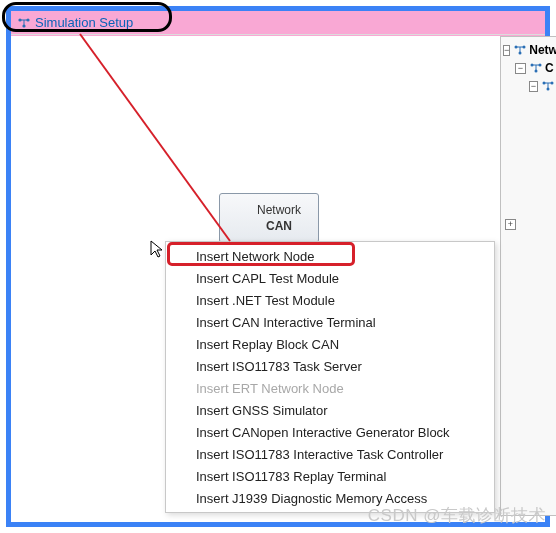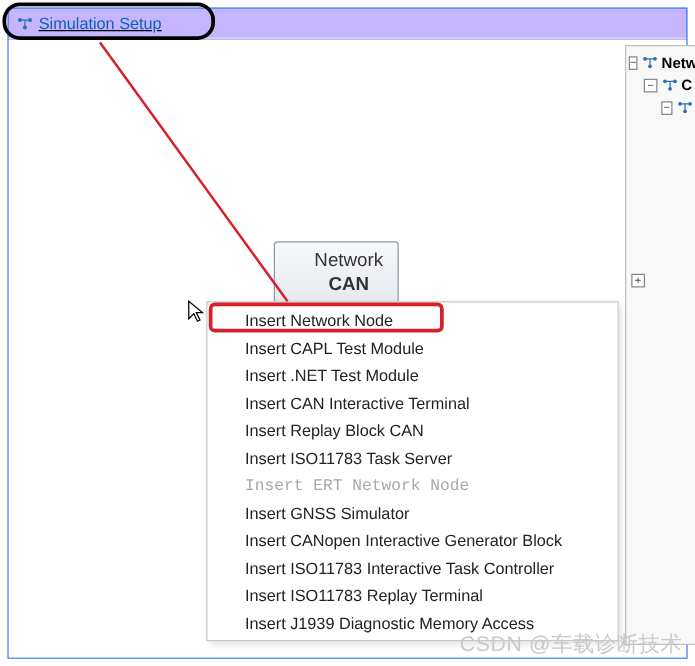--- a/index.html
+++ b/index.html
@@ -11,23 +11,22 @@
       height: 533px;
       position: relative;
       overflow: hidden;
     }
     .window-frame {
       position: absolute;
       top: 6px;
       left: 6px;
       right: 6px;
       bottom: 6px;
-      border: 1px solid #3b82f6;
-      background: #c4b5fd;
-      text-decoration: underline;
+      border: 5px solid #3b82f6;
+      background: #f9a8d4;
     }
     .title-bar {
       height: 24px;
       display: flex;
       align-items: center;
       padding: 0 6px;
       border-bottom: 1px solid #dcdcdc;
     }
     .title-icon {
       width: 14px;
@@ -105,21 +104,21 @@
       left: 219px;
       width: 100px;
       height: 50px;
       border: 1px solid #8a98a8;
       border-radius: 3px;
       background: linear-gradient(#f7f8fa, #e6eaef);
       display: flex;
       flex-direction: column;
       align-items: center;
       justify-content: center;
-      font-size: 15px;
+      font-size: 12px;
       color: #333;
       padding-left: 20px;
     }
     .network-box .net-top { margin-bottom: 2px; }
     .network-box .net-bot { font-weight: bold; }
     
     .cursor {
       position: absolute;
       top: 240px;
       left: 150px;
@@ -139,21 +138,21 @@
     }
     .menu-item {
       height: 22px;
       display: flex;
       align-items: center;
       padding: 0 28px;
       font-size: 13px;
       color: #222;
       cursor: default;
     }
-    .menu-item.disabled { color: #a8a8a8; font-family: Liberation Mono, monospace; }
+    .menu-item.disabled { color: #a8a8a8; }
     .anno-menu {
       position: absolute;
       top: 242px;
       left: 167px;
       width: 188px;
       height: 24px;
       border: 3px solid #d6202a;
       border-radius: 5px;
       pointer-events: none;
       z-index: 55;

